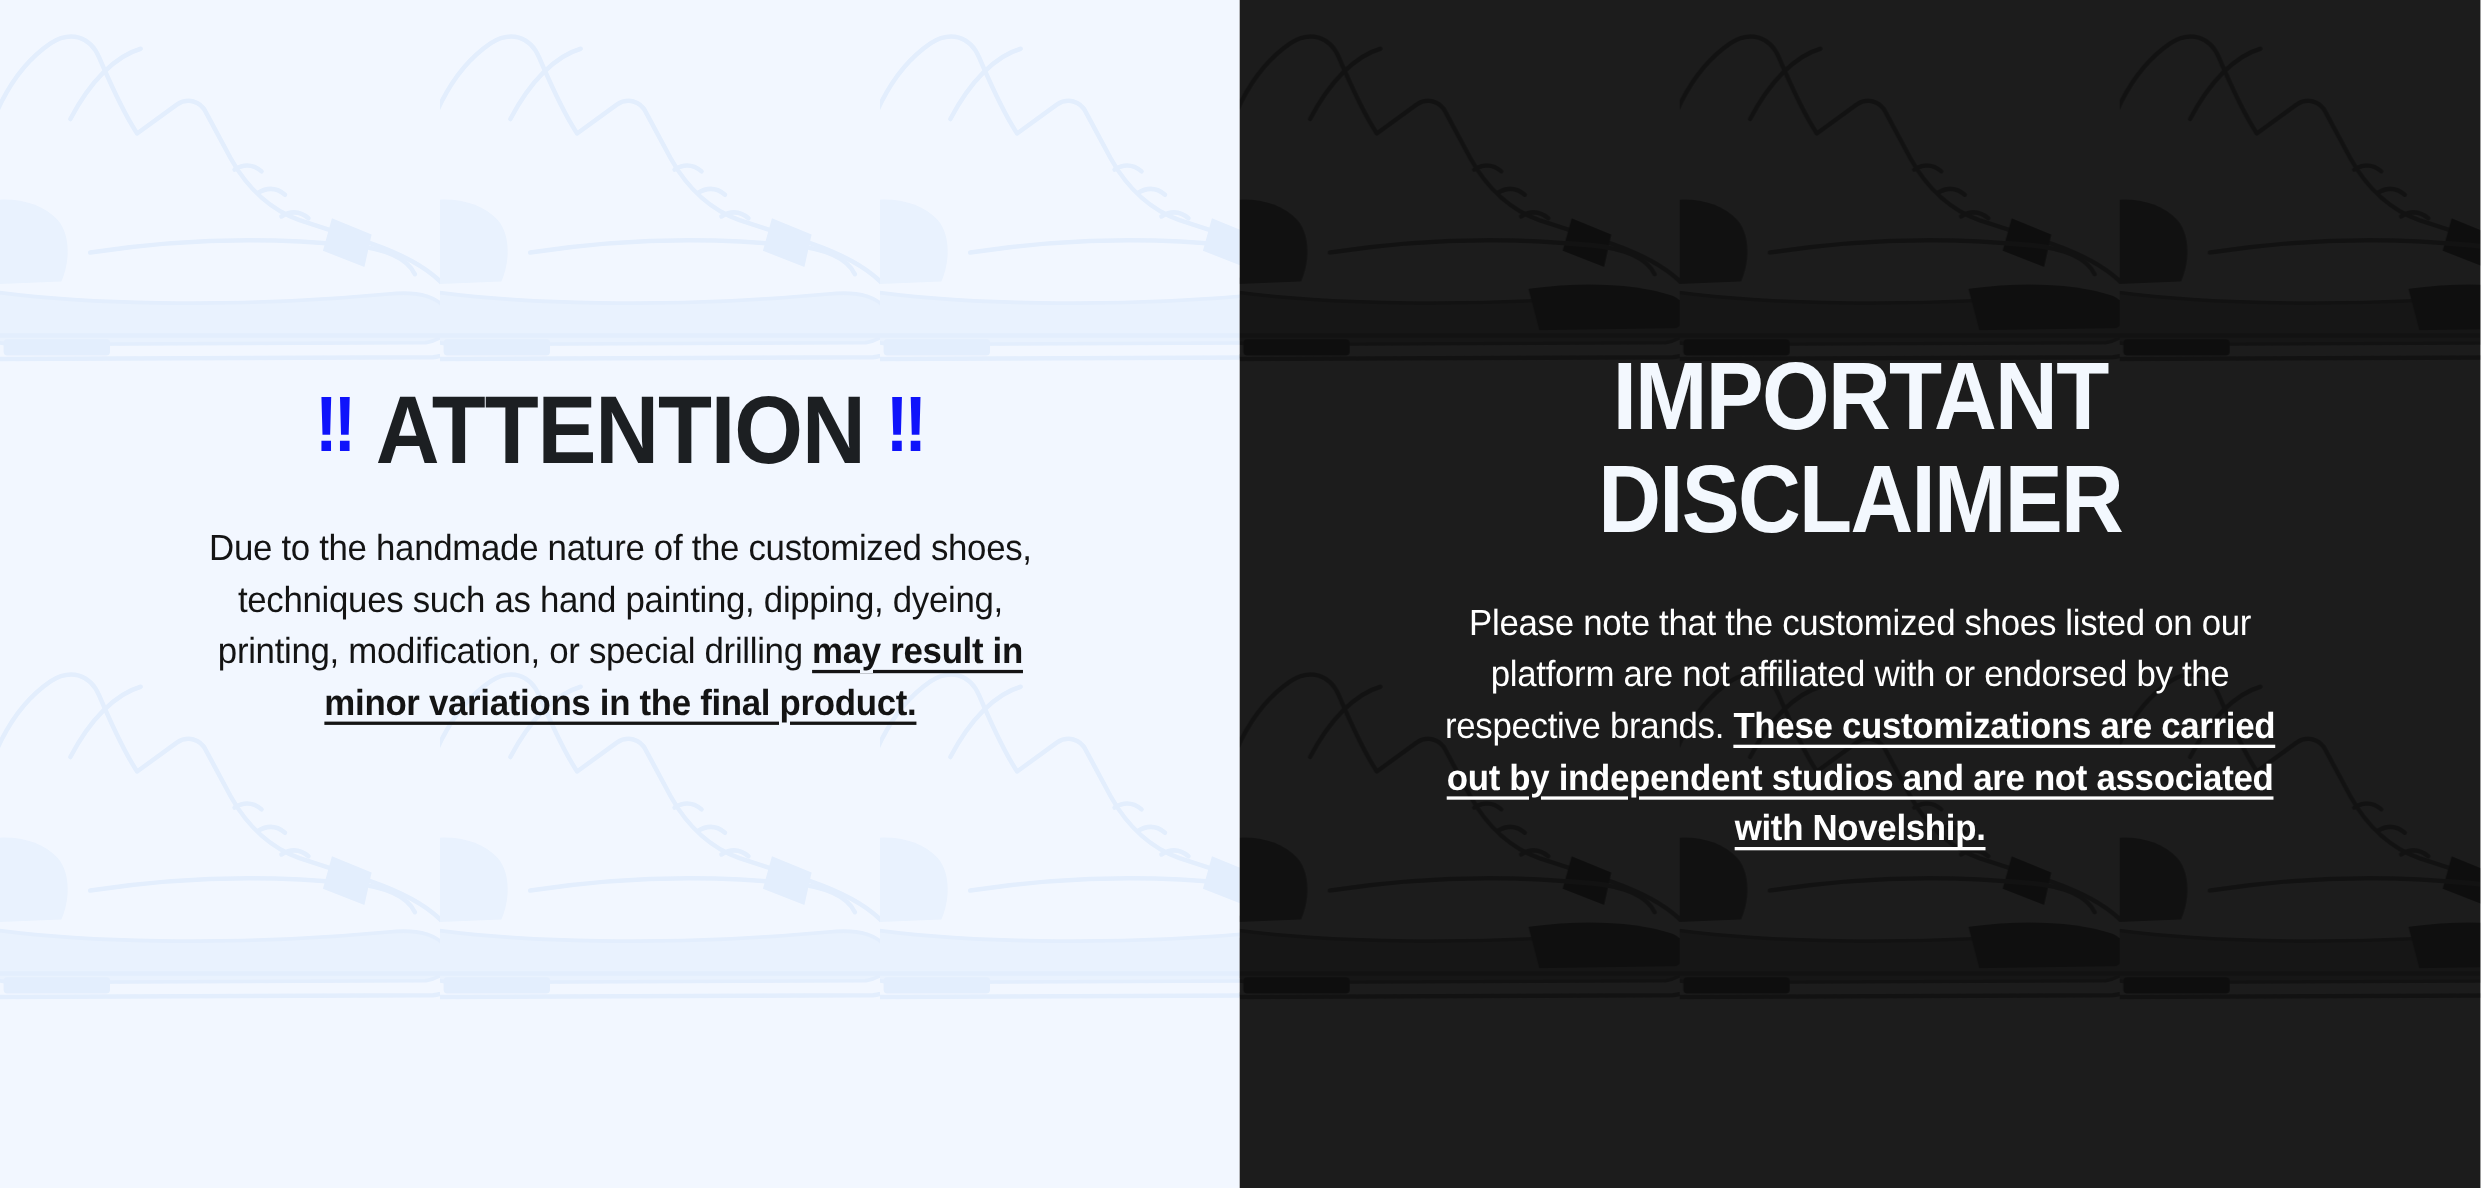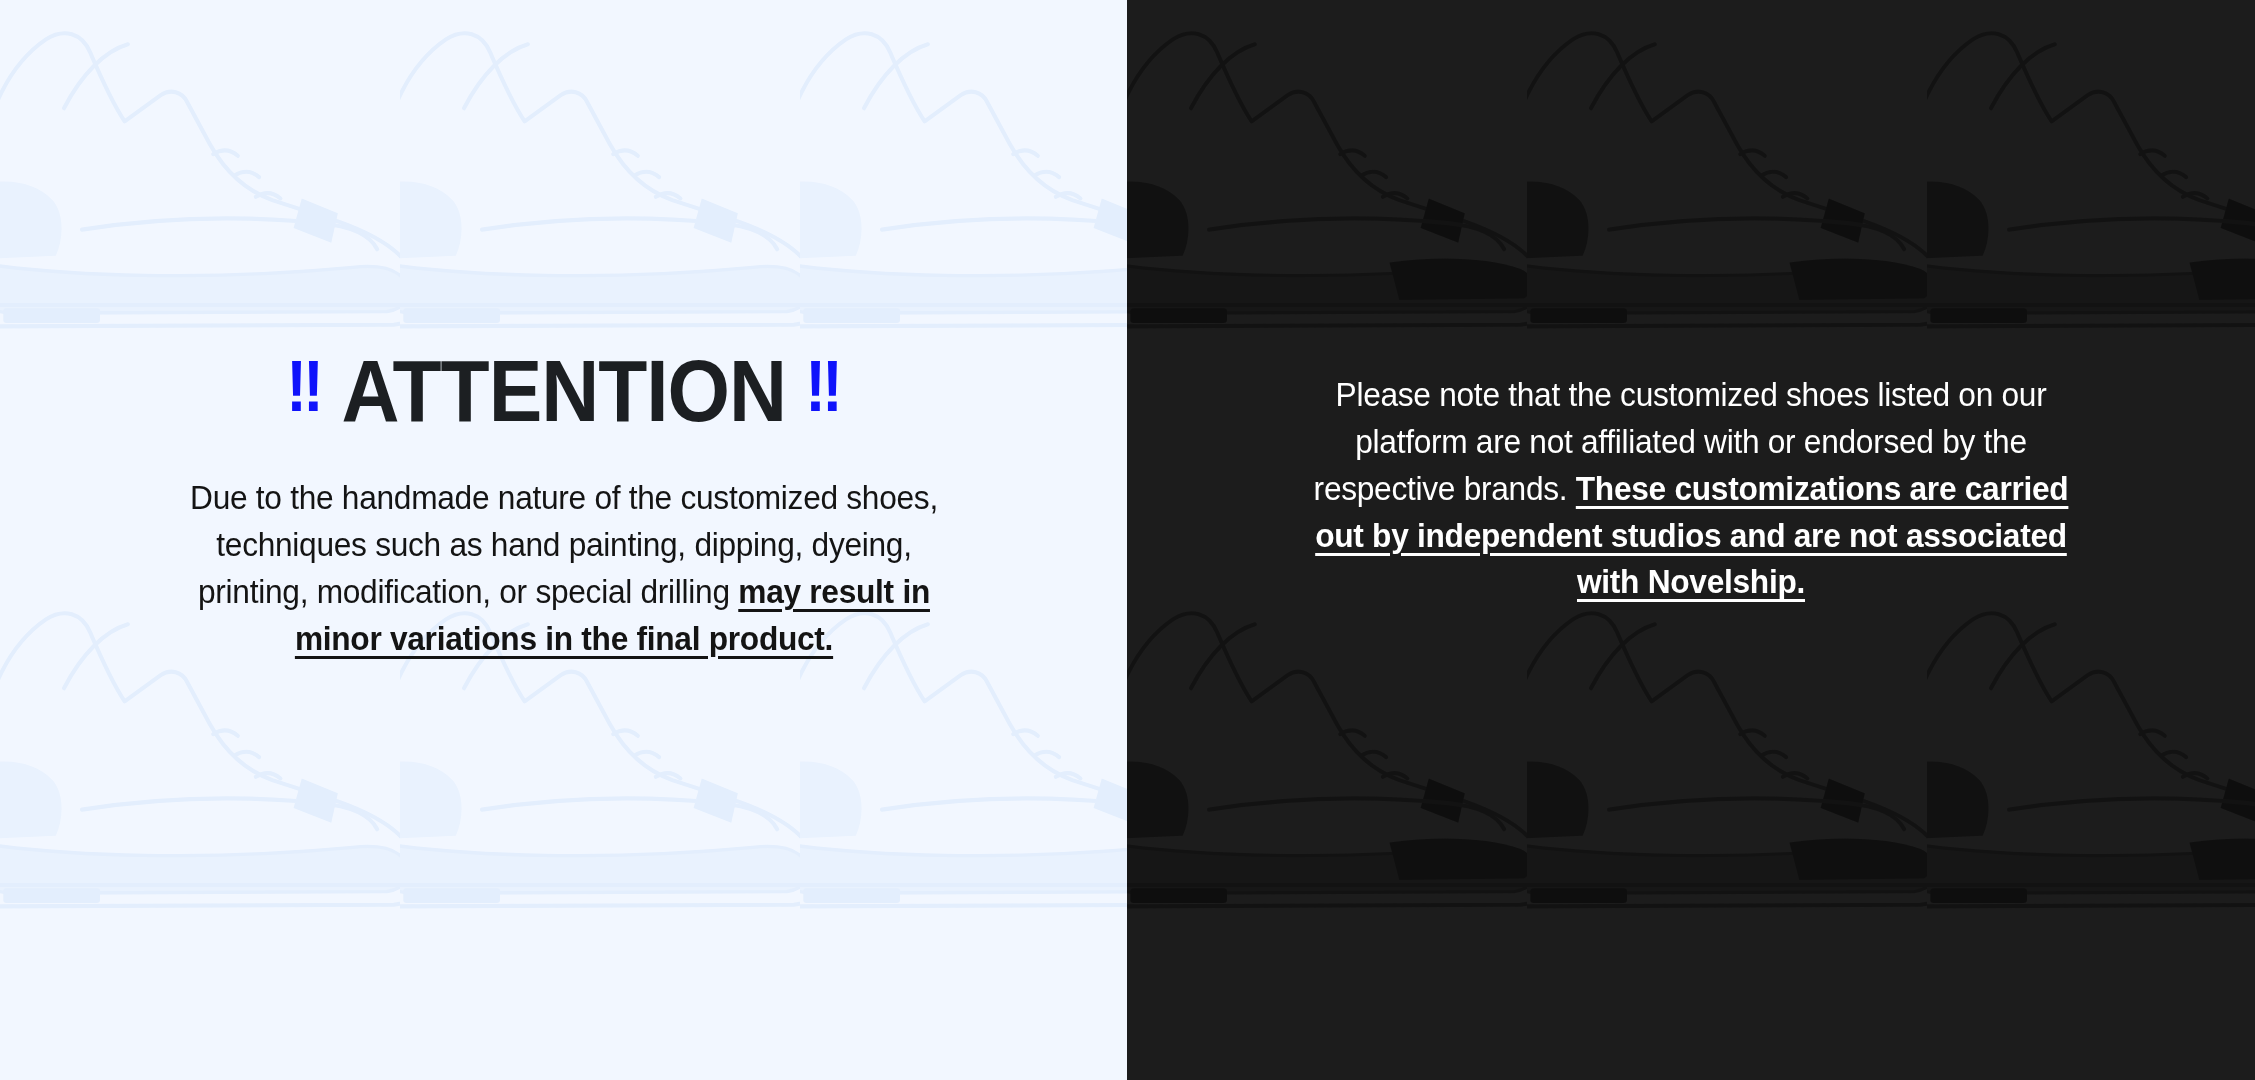--- a/index.html
+++ b/index.html
@@ -231,20 +231,24 @@
           <pattern id="patD" x="0" y="0" width="400" height="580" patternUnits="userSpaceOnUse">
             <use href="#sneakerD" x="-40" y="20" transform="scale(0.82)"></use>
             <use href="#sneakerD" x="240" y="690" transform="scale(0.82)"></use>
           </pattern>
         </defs>
         <rect x="-200" y="-120" width="1800" height="1500" fill="url(#patD)"></rect>
       </svg>
     </div>
 
     <div class="content">
+      <h1 class="heading-block">
+        <span class="heading-line">IMPORTANT</span>
+        <span class="heading-line">DISCLAIMER</span>
+      </h1>
 
       <p class="body-copy">
         <span>Please note that the customized shoes listed on our platform are not affiliated with or endorsed by the respective brands. </span><span class="emph">These customizations are carried out by independent studios and are not associated with Novelship.</span>
       </p>
     </div>
   </section>
 
 </div>
 
 </body></html>

